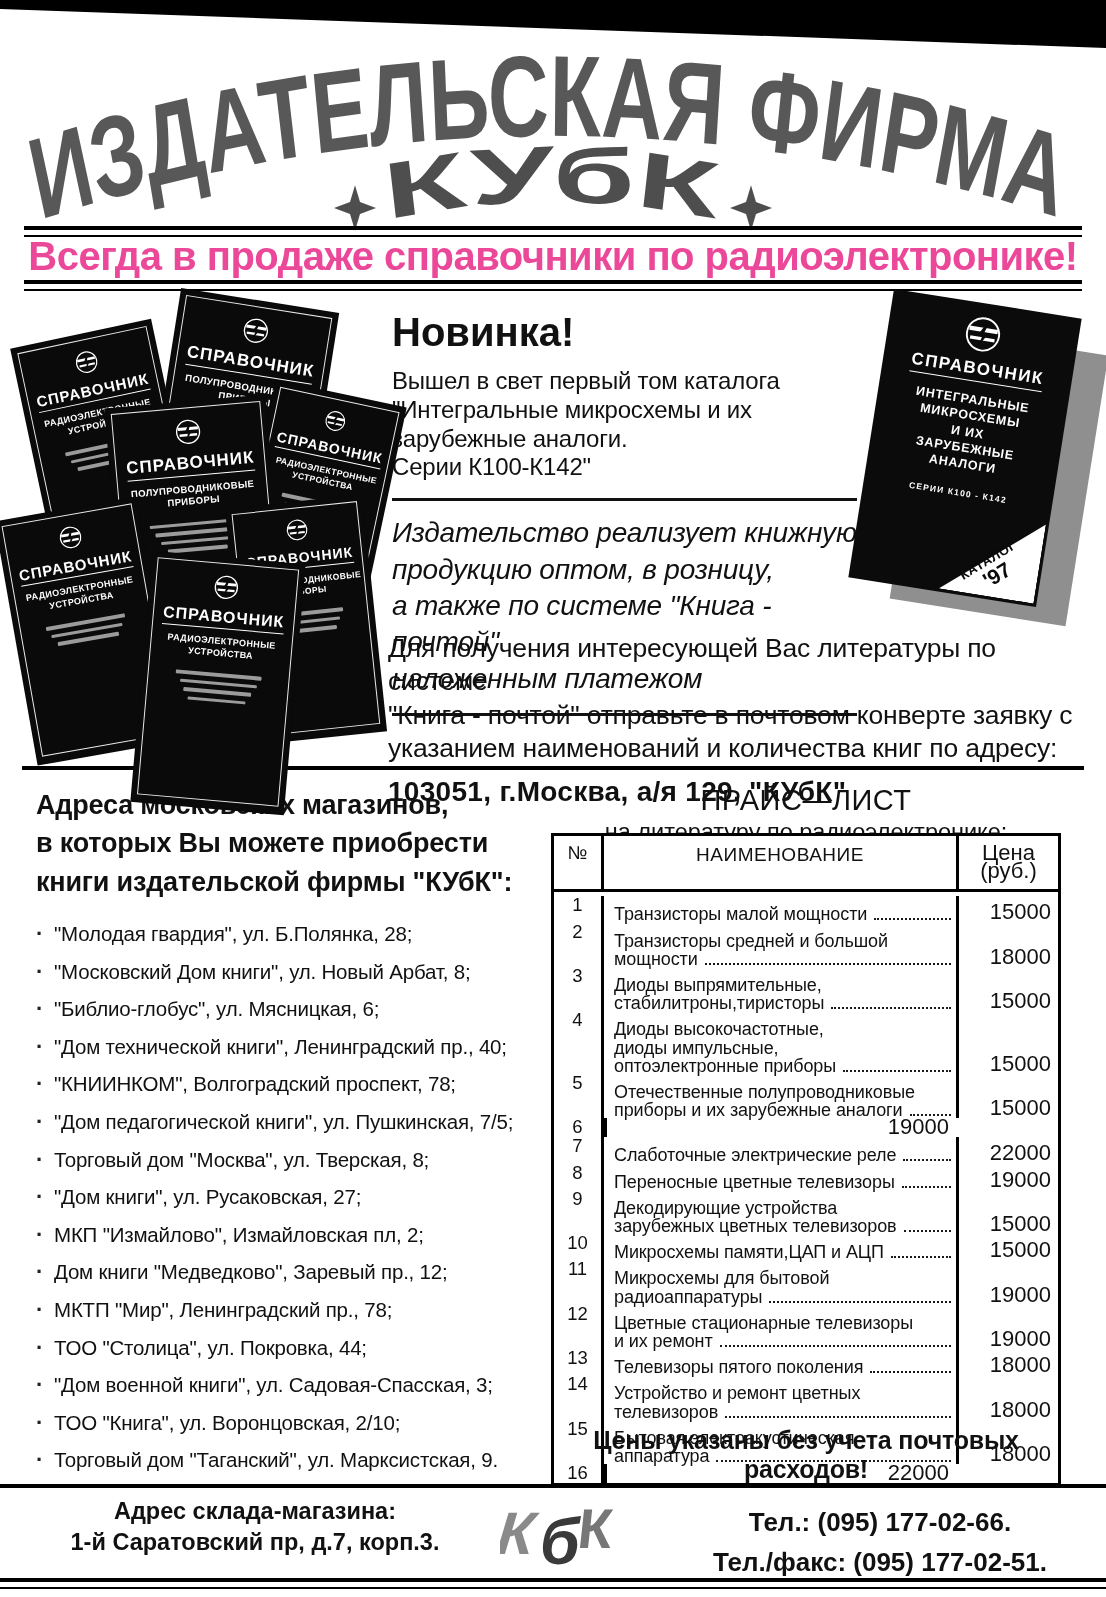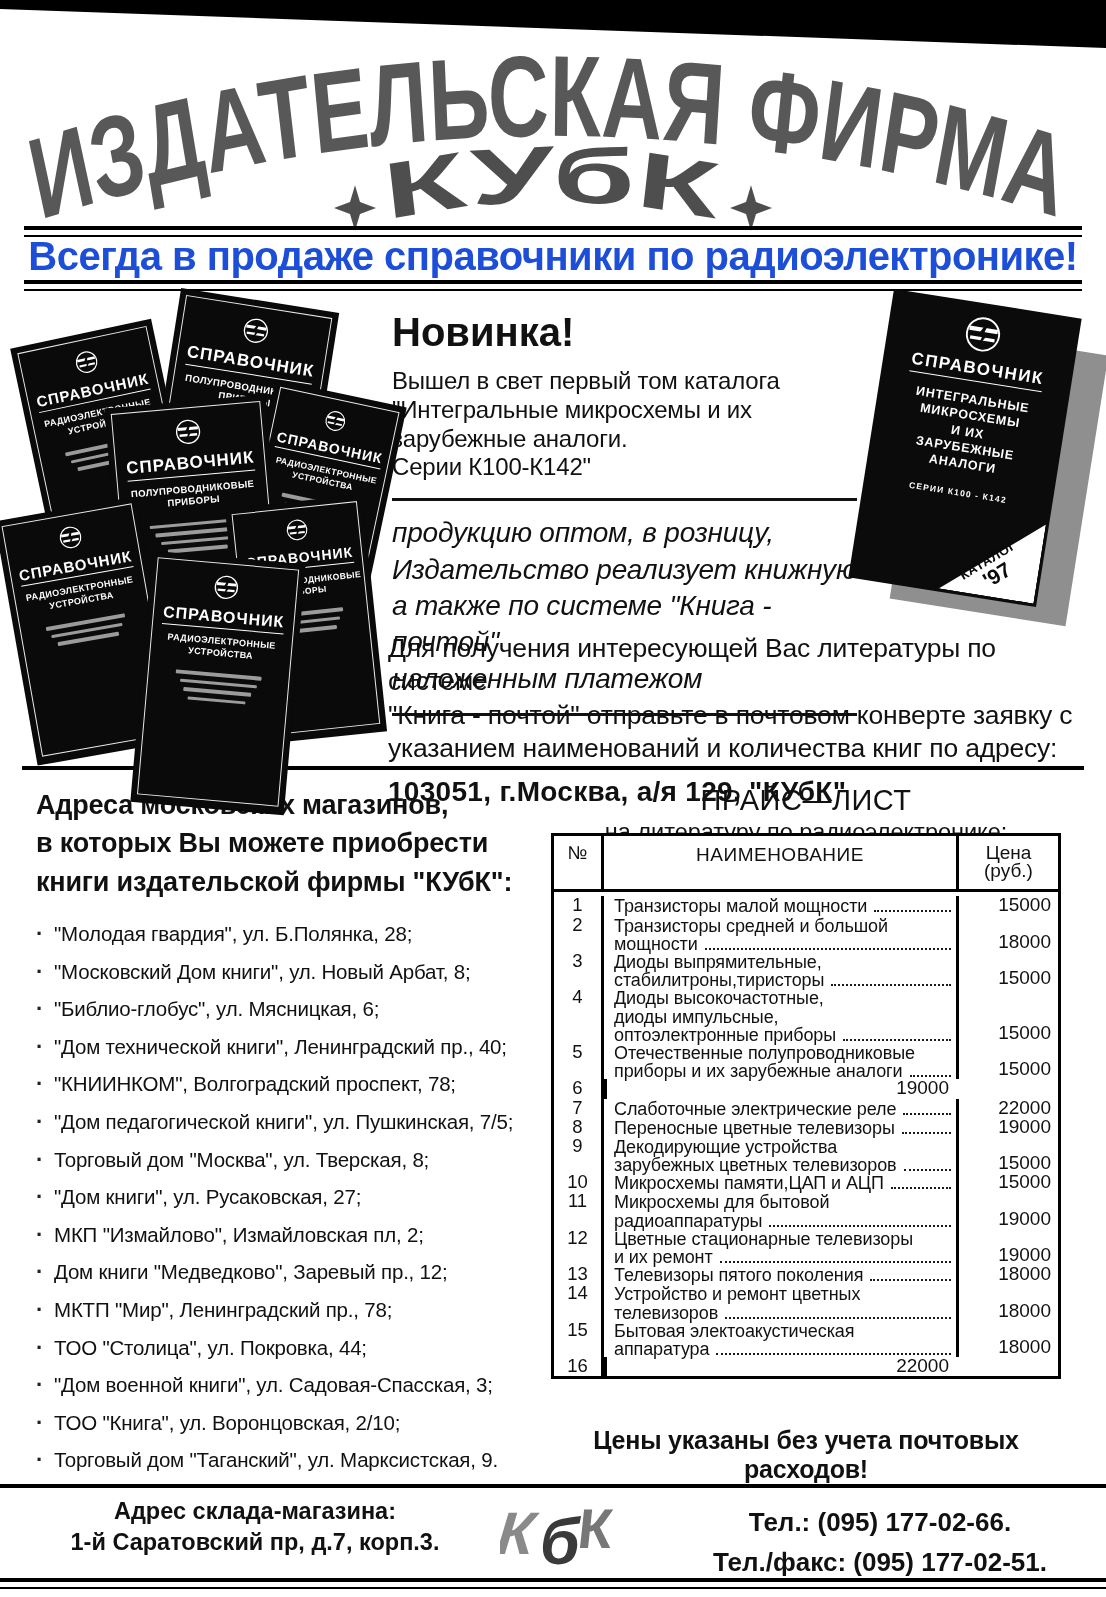--- a/index.html
+++ b/index.html
@@ -13,21 +13,21 @@
     clip-path:polygon(0 0,1106px 0,1106px 48px,0 9px);}
 
   
   .masthead{left:28px;top:16px;width:1050px;height:252px;}
 
   
   .dbl{height:5px;border-top:4px solid #000;border-bottom:2px solid #000;}
   .banner-rule-top{left:24px;top:226px;width:1058px;}
   .banner-rule-bot{left:24px;top:280px;width:1058px;}
   .banner-text{left:0;top:234px;width:1106px;text-align:center;
-    font-size:40px;font-weight:bold;letter-spacing:-0.5px;color:#1d4ed8;}
+    font-size:40px;font-weight:bold;letter-spacing:-0.5px;color:#ec4899;}
 
   
   .book-fan{left:28px;top:296px;width:362px;height:468px;}
   .bk{position:absolute;background:#0a0a0a;color:#fff;text-align:center;
       box-shadow:0 0 0 1px #0a0a0a;}
   .bk-inner{border:1px solid #e8e8e8;margin:5px;height:calc(100% - 12px);
       padding-top:10px;box-sizing:border-box;overflow:hidden;}
   .bk-brand{display:inline-block;font-weight:bold;letter-spacing:1px;
       border-bottom:1px solid #fff;padding-bottom:2px;margin-top:4px;white-space:nowrap;}
   .bk-sub{font-weight:bold;letter-spacing:.4px;line-height:1.3;margin:7px 10px 0 10px;}
@@ -80,22 +80,22 @@
   .pl-title{font-size:29px;font-weight:normal;letter-spacing:.5px;}
   .pl-sub{font-size:23.5px;margin-top:2px;}
   .ptable{left:551px;top:833px;width:504px;border:3px solid #000;background:#fff;}
   .thead,.trow{display:grid;grid-template-columns:50px 352px 102px;}
   .thead{border-bottom:3px solid #000;}
   .th{padding:8px 0 9px 0;text-align:center;font-size:19px;}
   .th-name{letter-spacing:.5px;}
   .th-price{font-size:18px;}
   .tnum{border-right:3px solid #000;text-align:center;font-size:18.5px;line-height:18.2px;}
   .tprice{border-left:3px solid #000;display:flex;align-items:flex-end;
-      justify-content:flex-end;padding:0 7px 1px 0;font-size:19px;line-height:18.2px;}
-  .tname{padding:0 4px 0 10px;}
+      justify-content:flex-end;padding:0 7px 1px 0;font-size:22px;line-height:18.2px;}
+  .tname{padding:0 4px 0 10px;margin-top:8px;}
   .tbody{padding-top:4px;}
   .tline{display:flex;align-items:baseline;height:18.2px;font-size:18px;
       letter-spacing:-0.1px;white-space:nowrap;}
   .leader{flex:1 1 auto;min-width:10px;border-bottom:2.5px dotted #1a1a1a;
       margin:0 1px 3px 7px;}
   .footnote{left:548px;top:1426px;width:516px;text-align:center;
       font-size:25px;font-weight:bold;letter-spacing:-0.2px;}
 
   
   .footer-rule{left:0;top:1484px;width:1106px;height:4px;background:#000;}
@@ -248,22 +248,22 @@
 <div class="abs novinka">
   <div class="nv-title">Новинка!</div>
   <div>
       <div class="nv-line">Вышел в свет первый том каталога</div>
       <div class="nv-line">"Интегральные микросхемы и их</div>
       <div class="nv-line">зарубежные аналоги.</div>
       <div class="nv-line">Серии К100-К142"</div>
     </div>
   <div class="mid-rule"></div>
   <div>
+      <div class="it-line">Издательство реализует книжную</div>
       <div class="it-line">продукцию оптом, в розницу,</div>
-      <div class="it-line">Издательство реализует книжную</div>
       <div class="it-line">а также по системе "Книга - почтой"</div>
       <div class="it-line">наложенным платежом</div>
     </div>
   <div class="mid-rule"></div>
 </div>
 
 <div class="abs new-book">
   <div class="nb-shadow"></div>
   <div class="nb-cover">
     <svg width="38" height="38" viewBox="0 0 40 40">

